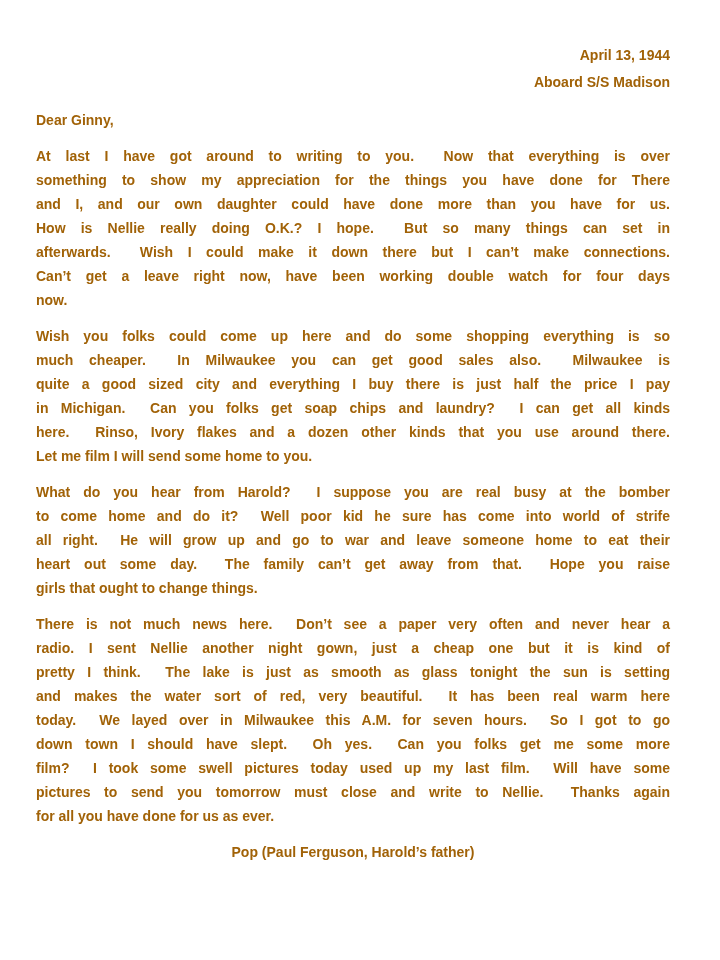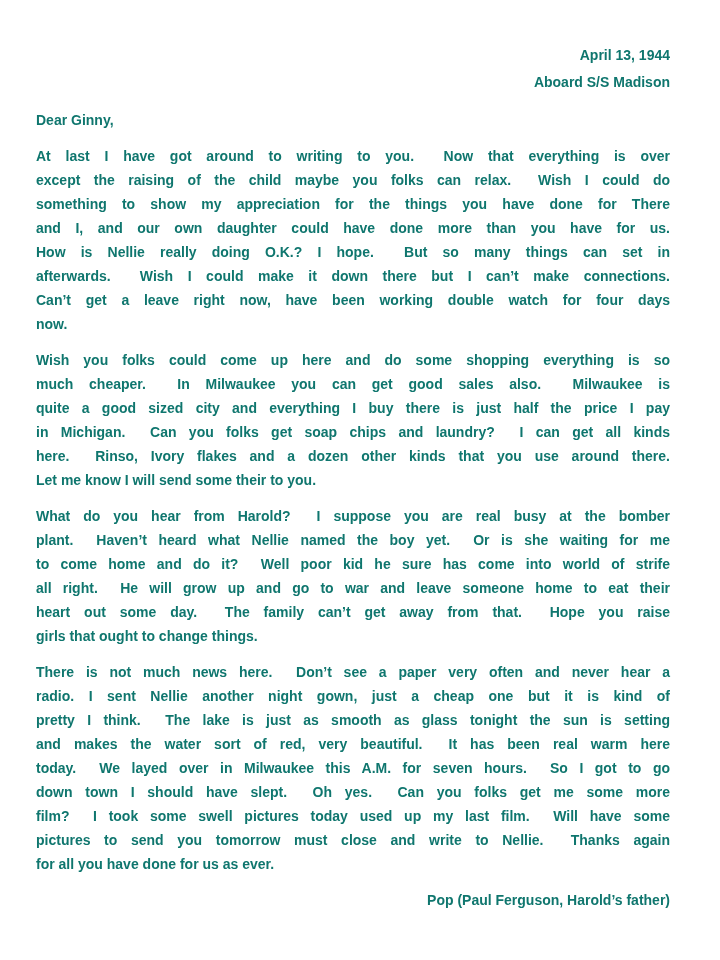--- a/index.html
+++ b/index.html
@@ -1,21 +1,21 @@
 <!DOCTYPE html>
 <html><head>
 <meta charset="utf-8">
 <style>
   html, body { margin: 0; padding: 0; background: #ffffff; }
   .page {
     position: relative;
     width: 720px;
     height: 960px;
     background: #ffffff;
-    color: #0f766e;
+    color: #a16207;
     font-family: "Liberation Sans", sans-serif;
     font-weight: bold;
     overflow: hidden;
   }
   .letter {
     position: absolute;
     left: 36px;
     top: 42px;
     width: 634px;
     font-size: 14px;
@@ -28,53 +28,51 @@
     text-align: justify;
     text-align-last: justify;
     white-space: normal;
   }
   .line.last {
     text-align: center;
     text-align-last: left;
   }
   .signature {
     margin-top: 12px;
-    text-align: right;
+    text-align: center;
   }
 </style>
 </head>
 <body>
 
 <div class="page">
   <div class="letter">
     <div class="hdr">April 13, 1944</div>
     <div class="hdr">Aboard S/S Madison</div>
     <div class="salutation">Dear Ginny,</div>
     <div id="letter-body">
         <div class="para">
           <div class="line">At last I have got around to writing to you.&nbsp; Now that everything is over</div>
-          <div class="line">except the raising of the child maybe you folks can relax.&nbsp; Wish I could do</div>
           <div class="line">something to show my appreciation for the things you have done for There</div>
           <div class="line">and I, and our own daughter could have done more than you have for us.</div>
           <div class="line">How is Nellie really doing O.K.? I hope.&nbsp; But so many things can set in</div>
           <div class="line">afterwards.&nbsp; Wish I could make it down there but I can’t make connections.</div>
           <div class="line">Can’t get a leave right now, have been working double watch for four days</div>
           <div class="line last">now.</div>
         </div>
         <div class="para">
           <div class="line">Wish you folks could come up here and do some shopping everything is so</div>
           <div class="line">much cheaper.&nbsp; In Milwaukee you can get good sales also.&nbsp; Milwaukee is</div>
           <div class="line">quite a good sized city and everything I buy there is just half the price I pay</div>
           <div class="line">in Michigan.&nbsp; Can you folks get soap chips and laundry?&nbsp; I can get all kinds</div>
           <div class="line">here.&nbsp; Rinso, Ivory flakes and a dozen other kinds that you use around there.</div>
-          <div class="line last">Let me know I will send some their to you.</div>
+          <div class="line last">Let me film I will send some home to you.</div>
         </div>
         <div class="para">
           <div class="line">What do you hear from Harold?&nbsp; I suppose you are real busy at the bomber</div>
-          <div class="line">plant.&nbsp; Haven’t heard what Nellie named the boy yet.&nbsp; Or is she waiting for me</div>
           <div class="line">to come home and do it?&nbsp; Well poor kid he sure has come into world of strife</div>
           <div class="line">all right.&nbsp; He will grow up and go to war and leave someone home to eat their</div>
           <div class="line">heart out some day.&nbsp; The family can’t get away from that.&nbsp; Hope you raise</div>
           <div class="line last">girls that ought to change things.</div>
         </div>
         <div class="para">
           <div class="line">There is not much news here.&nbsp; Don’t see a paper very often and never hear a</div>
           <div class="line">radio. I sent Nellie another night gown, just a cheap one but it is kind of</div>
           <div class="line">pretty I think.&nbsp; The lake is just as smooth as glass tonight the sun is setting</div>
           <div class="line">and makes the water sort of red, very beautiful.&nbsp; It has been real warm here</div>

